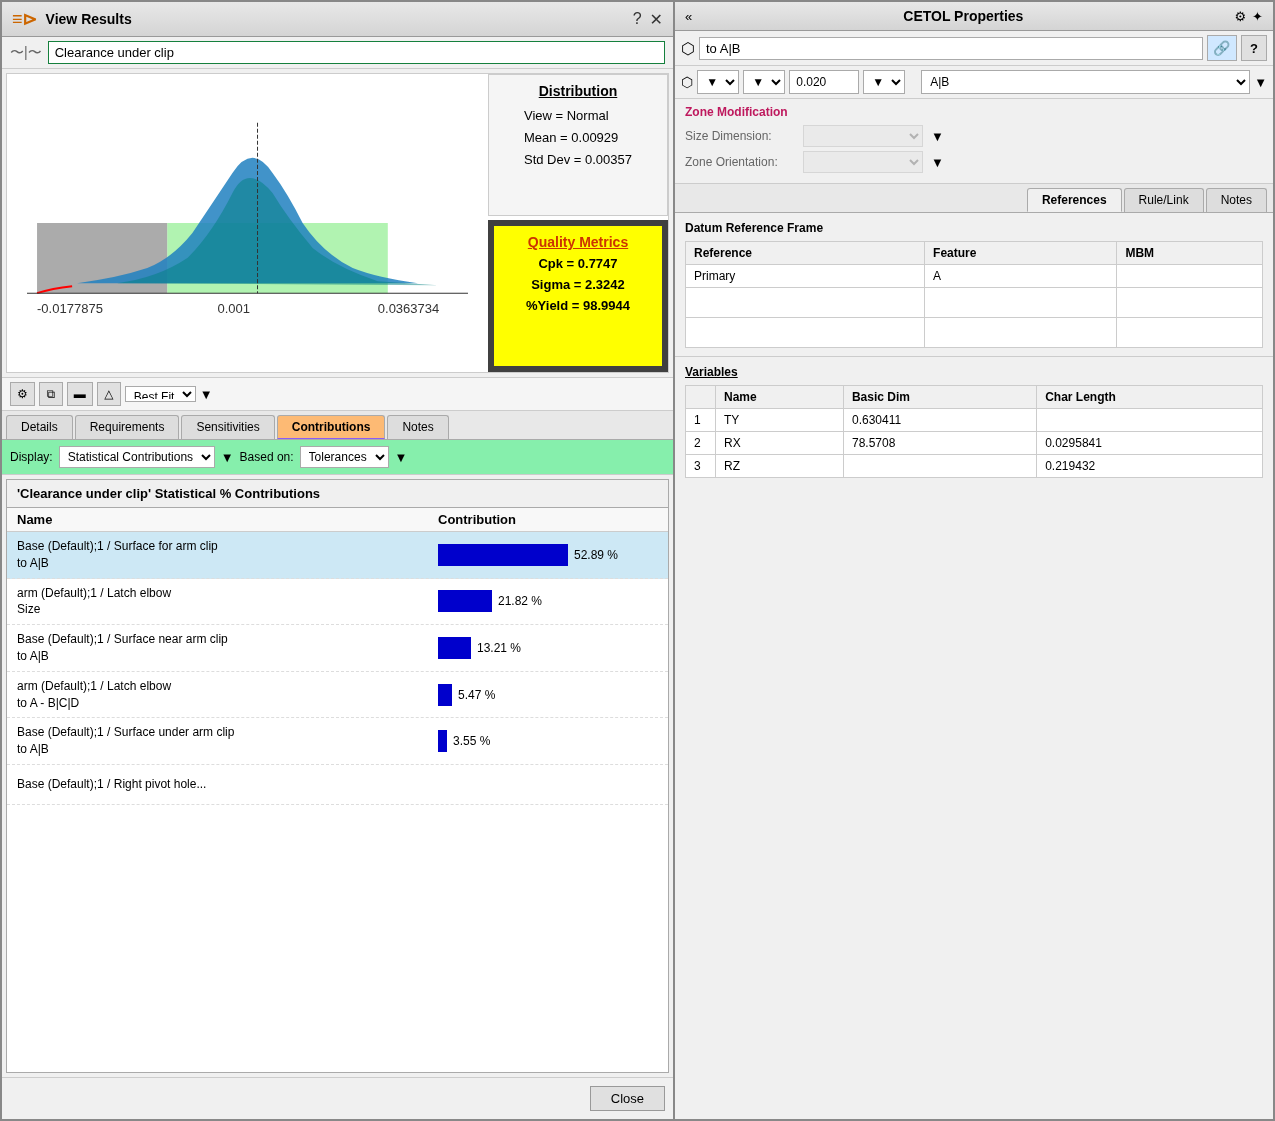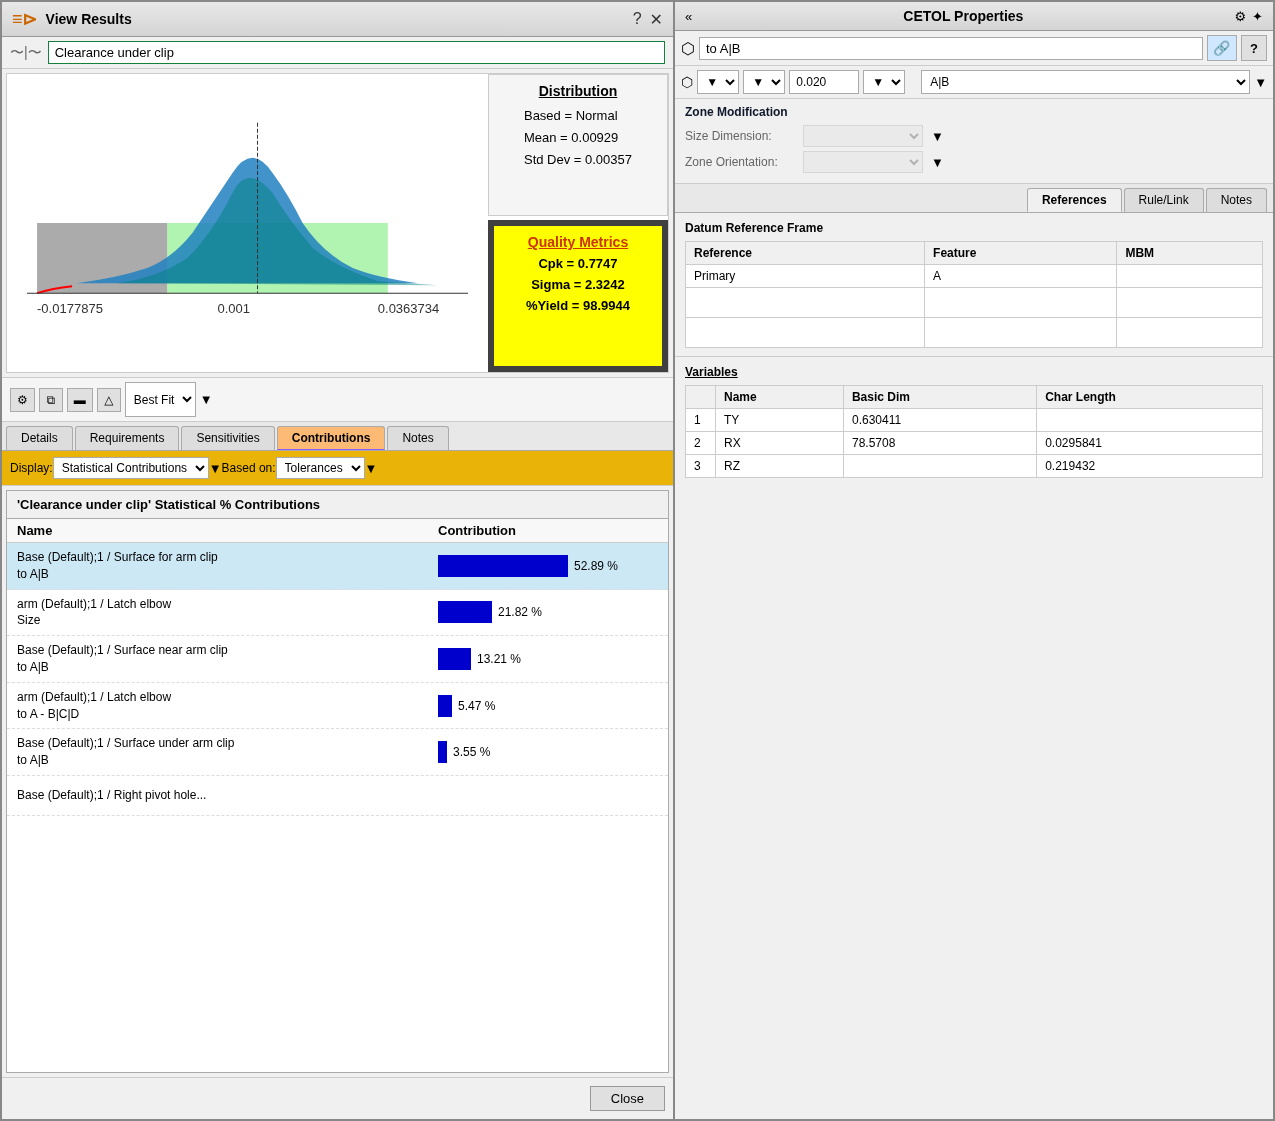--- a/index.html
+++ b/index.html
@@ -109,21 +109,21 @@
       height: 24px;
       display: flex;
       align-items: center;
       justify-content: center;
     }
     .toolbar-select {
       border: 1px solid #aaa;
       background: white;
       padding: 2px 4px;
       font-size: 12px;
-      height: 35px;
+      height: 16px;
     }
 
     
     .tabs-bar {
       display: flex;
       border-bottom: 1px solid #aaa;
       background: #e8e8e8;
       padding: 4px 4px 0 4px;
       gap: 2px;
     }
@@ -141,21 +141,22 @@
       border-bottom: 1px solid #8b5cf6;
       font-weight: 600;
       z-index: 1;
     }
 
     
     .display-controls {
       padding: 6px 8px;
       display: flex;
       align-items: center;
-      background: #eab308;
+      gap: 6px;
+      background: #86efac;
       border-bottom: 1px solid #ccc;
     }
     .display-label { font-size: 12px; }
     .display-select {
       border: 1px solid #aaa;
       background: white;
       padding: 2px 4px;
       font-size: 12px;
     }
 
@@ -297,21 +298,21 @@
       padding: 2px 6px;
       font-size: 12px;
       height: 24px;
       width: 70px;
     }
 
     .zone-section {
       padding: 6px 10px;
       border-bottom: 1px solid #ccc;
     }
-    .zone-label { font-size: 12px; font-weight: 600; margin-bottom: 6px; color: #0f172a; }
+    .zone-label { font-size: 12px; font-weight: 600; margin-bottom: 6px; color: #be185d; }
     .zone-row { display: flex; align-items: center; gap: 8px; margin-bottom: 4px; }
     .zone-field-label { font-size: 12px; color: #666; width: 110px; }
     .zone-select {
       border: 1px solid #ccc;
       background: #e8e8e8;
       padding: 2px 4px;
       font-size: 12px;
       height: 22px;
       width: 120px;
       color: #999;
@@ -425,21 +426,21 @@
 
         <text x="20" y="220" font-size="11" fill="#333">-0.0177875</text>
         <text x="200" y="220" font-size="11" fill="#333">0.001</text>
         <text x="360" y="220" font-size="11" fill="#333">0.0363734</text>
       </svg>
     </div>
     <div class="chart-info">
       <div class="distribution-box">
         <div class="distribution-title">Distribution</div>
         <div class="dist-info">
-          <div>Based = Normal</div>
+          <div>View = Normal</div>
           <div>Mean = 0.00929</div>
           <div>Std Dev = 0.00357</div>
         </div>
       </div>
       <div class="quality-box">
         <div class="quality-title">Quality Metrics</div>
         <div class="quality-values">
           <div>Cpk = 0.7747</div>
           <div>Sigma = 2.3242</div>
           <div>%Yield = 98.9944</div>

